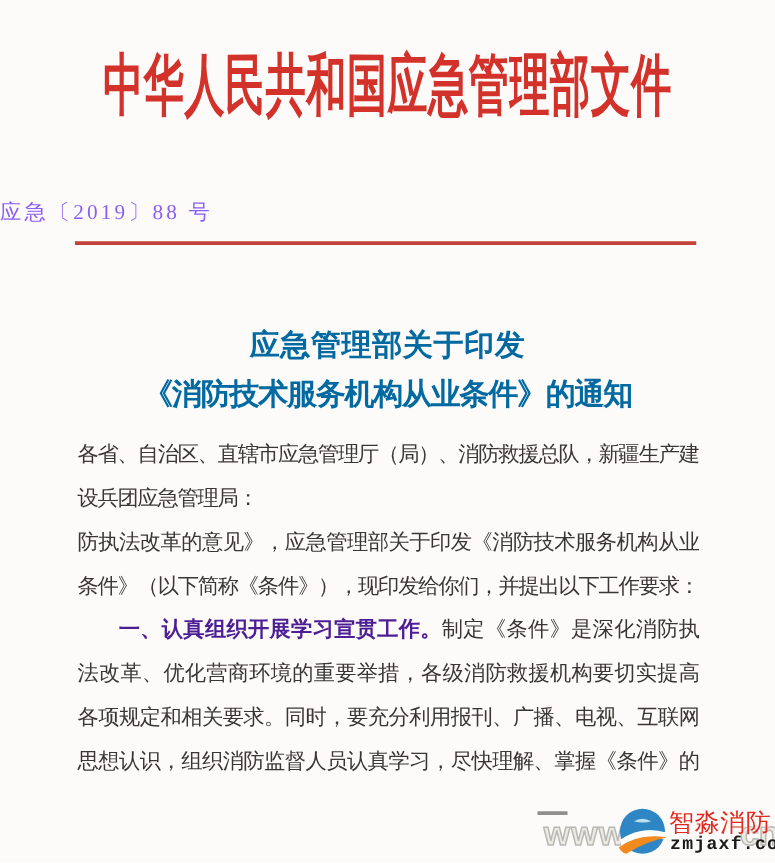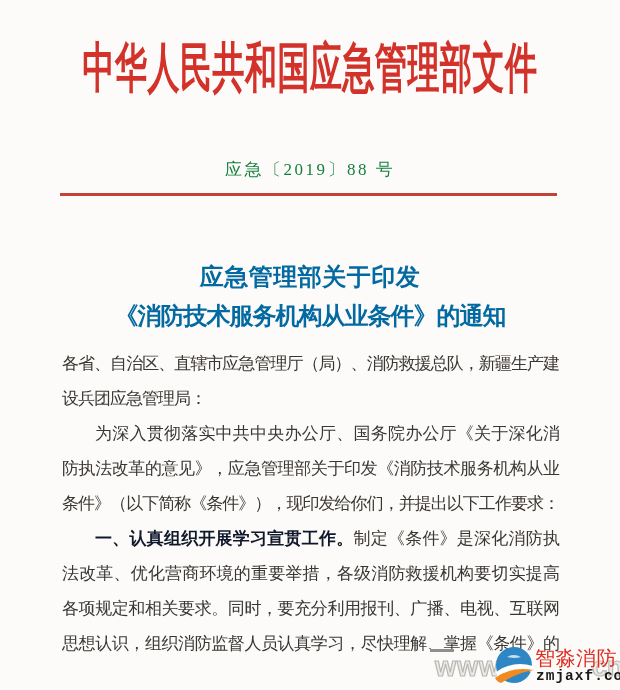--- a/index.html
+++ b/index.html
@@ -22,24 +22,23 @@
     font-size: 32px;
     font-weight: 900;
     letter-spacing: 0.5px;
     transform: scaleY(1.68);
     font-family: "Liberation Serif", "DejaVu Serif", serif;
   }
   .doc-number {
     position: absolute;
     top: 156px; left: 0; right: 0;
     height: 28px; line-height: 28px;
-    text-align: center;
     font-size: 17px;
     letter-spacing: 2.5px;
-    color: #15803d;
+    color: #8b5cf6;
   }
   .red-divider {
     position: absolute;
     top: 193px; left: 60px;
     width: 497px; height: 3px;
     border: 0;
   }
   
   .notice-title {
     position: absolute;
@@ -75,21 +74,21 @@
     text-align: justify;
     text-align-last: justify;
     text-justify: inter-character;
     white-space: nowrap;
   }
   .bline.short { text-align-last: left; white-space: normal; }
   .bline.indent { text-indent: 33px; }
   .hei {
     font-family: Liberation Serif, serif;
     font-weight: bold;
-    color: #0f172a;
+    color: #4c1d95;
   }
   
   .watermark {
     position: absolute;
     left: 400px; top: 640px;
     width: 220px; height: 50px;
     font-family: "Liberation Sans", "DejaVu Sans", sans-serif;
   }
   .wm-backdrop-left {
     position: absolute;
@@ -155,21 +154,20 @@
   <div class="red-divider" style="background:#c2423a;"></div>
 
   <div class="notice-title">
     <span class="t-line1">应急管理部关于印发</span>
     <span class="t-line2">《消防技术服务机构从业条件》的通知</span>
   </div>
 
   <div class="body-text">
     <div class="bline">各省、自治区、直辖市应急管理厅（局）、消防救援总队，新疆生产建</div>
     <div class="bline short">设兵团应急管理局：</div>
-    <div class="bline indent">为深入贯彻落实中共中央办公厅、国务院办公厅《关于深化消</div>
     <div class="bline">防执法改革的意见》，应急管理部关于印发《消防技术服务机构从业</div>
     <div class="bline">条件》（以下简称《条件》），现印发给你们，并提出以下工作要求：</div>
     <div class="bline indent"><span class="hei">一、认真组织开展学习宣贯工作。</span><span>制定《条件》是深化消防执</span></div>
     <div class="bline">法改革、优化营商环境的重要举措，各级消防救援机构要切实提高</div>
     <div class="bline">各项规定和相关要求。同时，要充分利用报刊、广播、电视、互联网</div>
     <div class="bline">思想认识，组织消防监督人员认真学习，尽快理解、掌握《条件》的</div>
   </div>
 
   <div class="watermark">
     <div class="wm-dash"></div>

